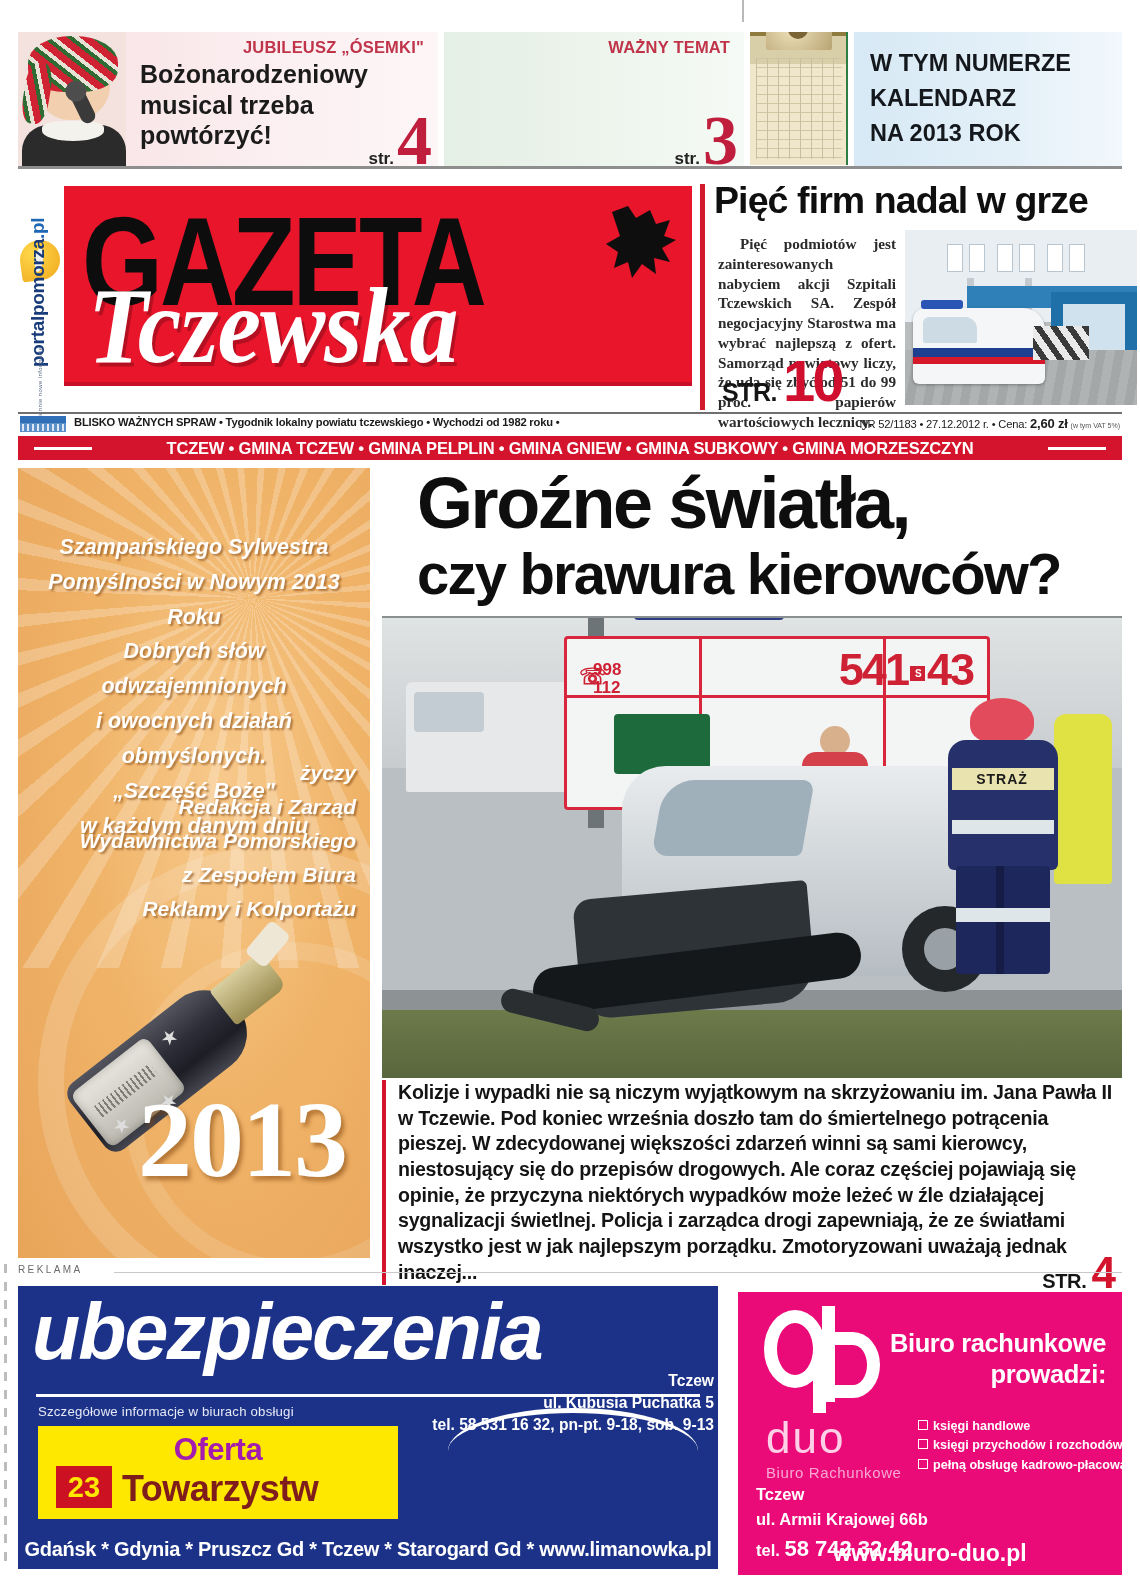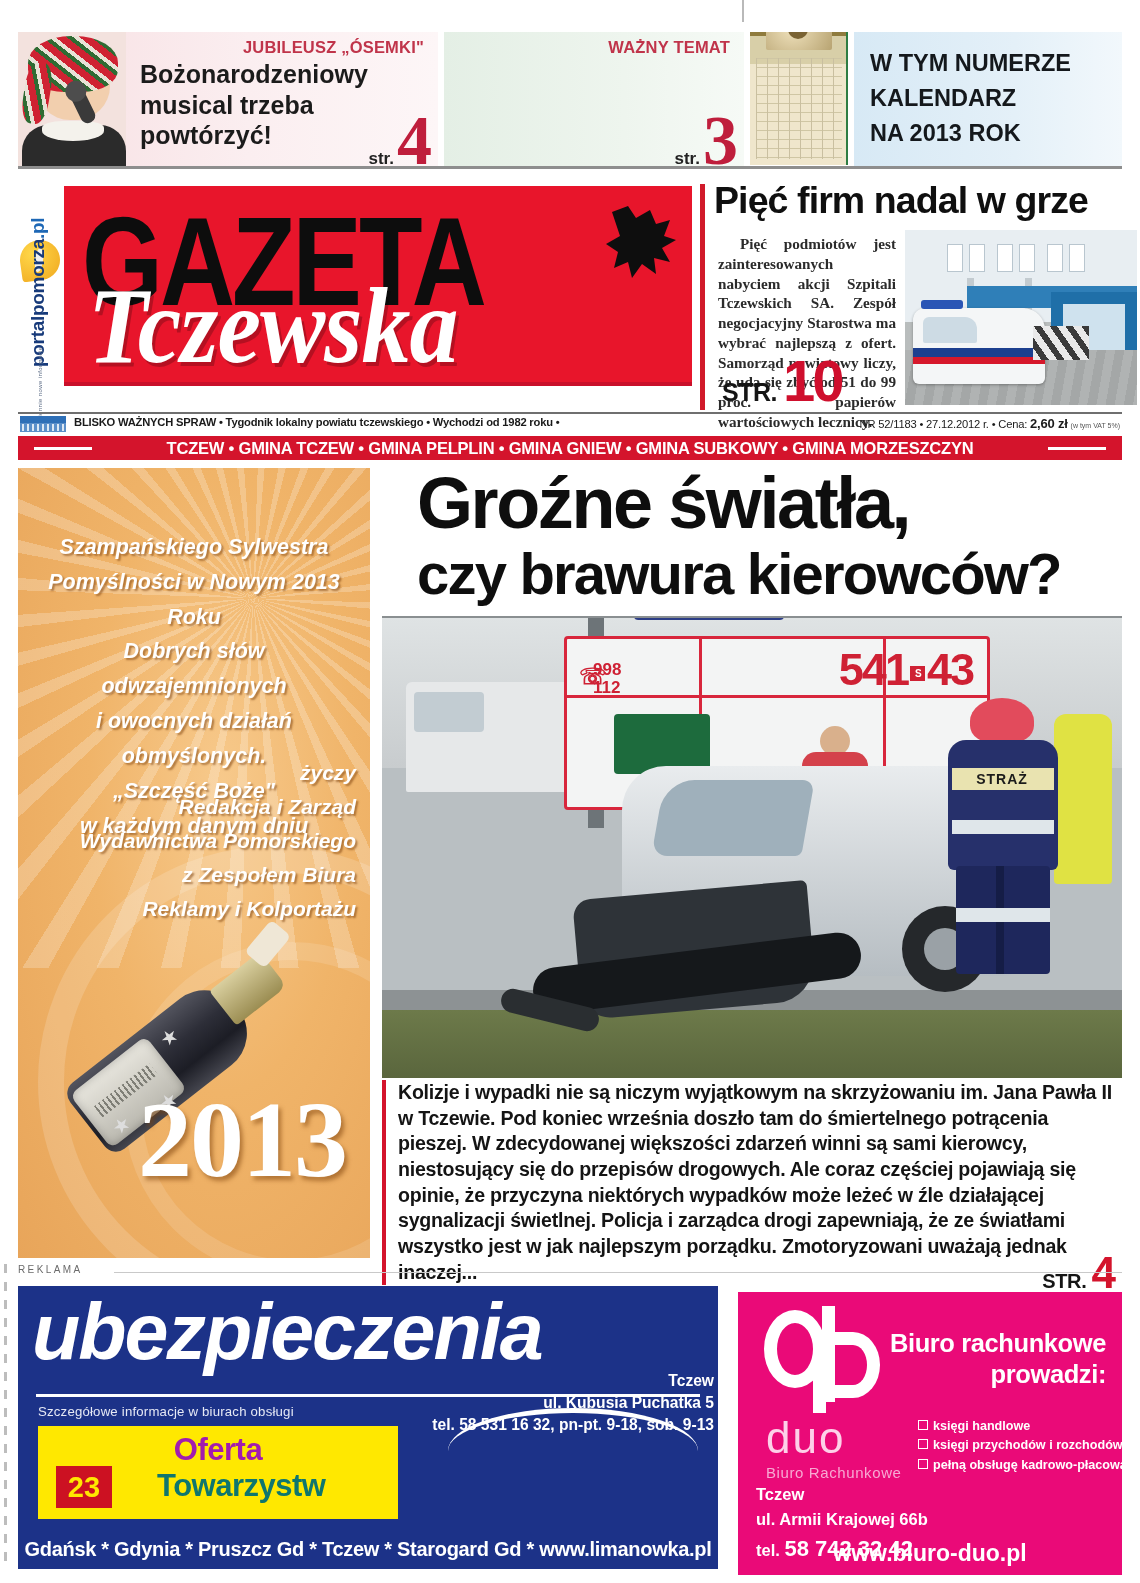--- a/index.html
+++ b/index.html
@@ -204,21 +204,21 @@
 
   
   .adL{position:absolute;left:18px;top:1286px;width:700px;height:283px;background:#1c3288;overflow:hidden;}
   .adL-h{position:absolute;left:14px;top:6px;width:676px;font-style:italic;font-weight:bold;
      font-size:79px;color:#fff;letter-spacing:-2px;line-height:1;}
   .adL-rule{position:absolute;left:18px;top:108px;width:664px;height:3px;background:#fff;}
   .adL-sub{position:absolute;left:20px;top:118px;font-size:13.2px;color:#e6e9f5;letter-spacing:.2px;}
   .adL-yellow{position:absolute;left:20px;top:140px;width:360px;height:93px;background:#ffe800;}
   .adL-off{position:absolute;left:0;top:6px;width:360px;text-align:center;color:#a21caf;
      font-weight:bold;font-size:31px;letter-spacing:-.5px;}
-  .adL-tow{position:absolute;left:84px;top:42px;color:#0f766e;font-weight:bold;font-size:31px;letter-spacing:-.5px;margin-left:35px;}
+  .adL-tow{position:absolute;left:84px;top:42px;color:#7f1d1d;font-weight:bold;font-size:36px;letter-spacing:-.5px;}
   .adL-23{position:absolute;left:18px;top:40px;width:56px;height:42px;background:#cc1122;color:#ffe800;
      font-weight:bold;font-size:29px;text-align:center;line-height:42px;}
   .lim{position:absolute;right:14px;top:118px;width:330px;height:110px;}
   .lim-name{position:absolute;left:0;top:22px;width:330px;text-align:right;font-family:"Liberation Serif",serif;
      font-style:italic;font-weight:bold;font-size:51px;color:#fff;letter-spacing:-1px;line-height:1;}
   .lim-arc{position:absolute;right:6px;top:4px;width:250px;height:38px;
      border-top:5px solid #fff;border-radius:50%/100% 100% 0 0;}
   .lim-addr{position:absolute;right:4px;top:84px;width:330px;text-align:right;color:#fff;
      font-weight:bold;font-size:15.6px;line-height:1.42;}
   .adL-cities{position:absolute;left:0;bottom:8px;width:700px;text-align:center;color:#fff;

